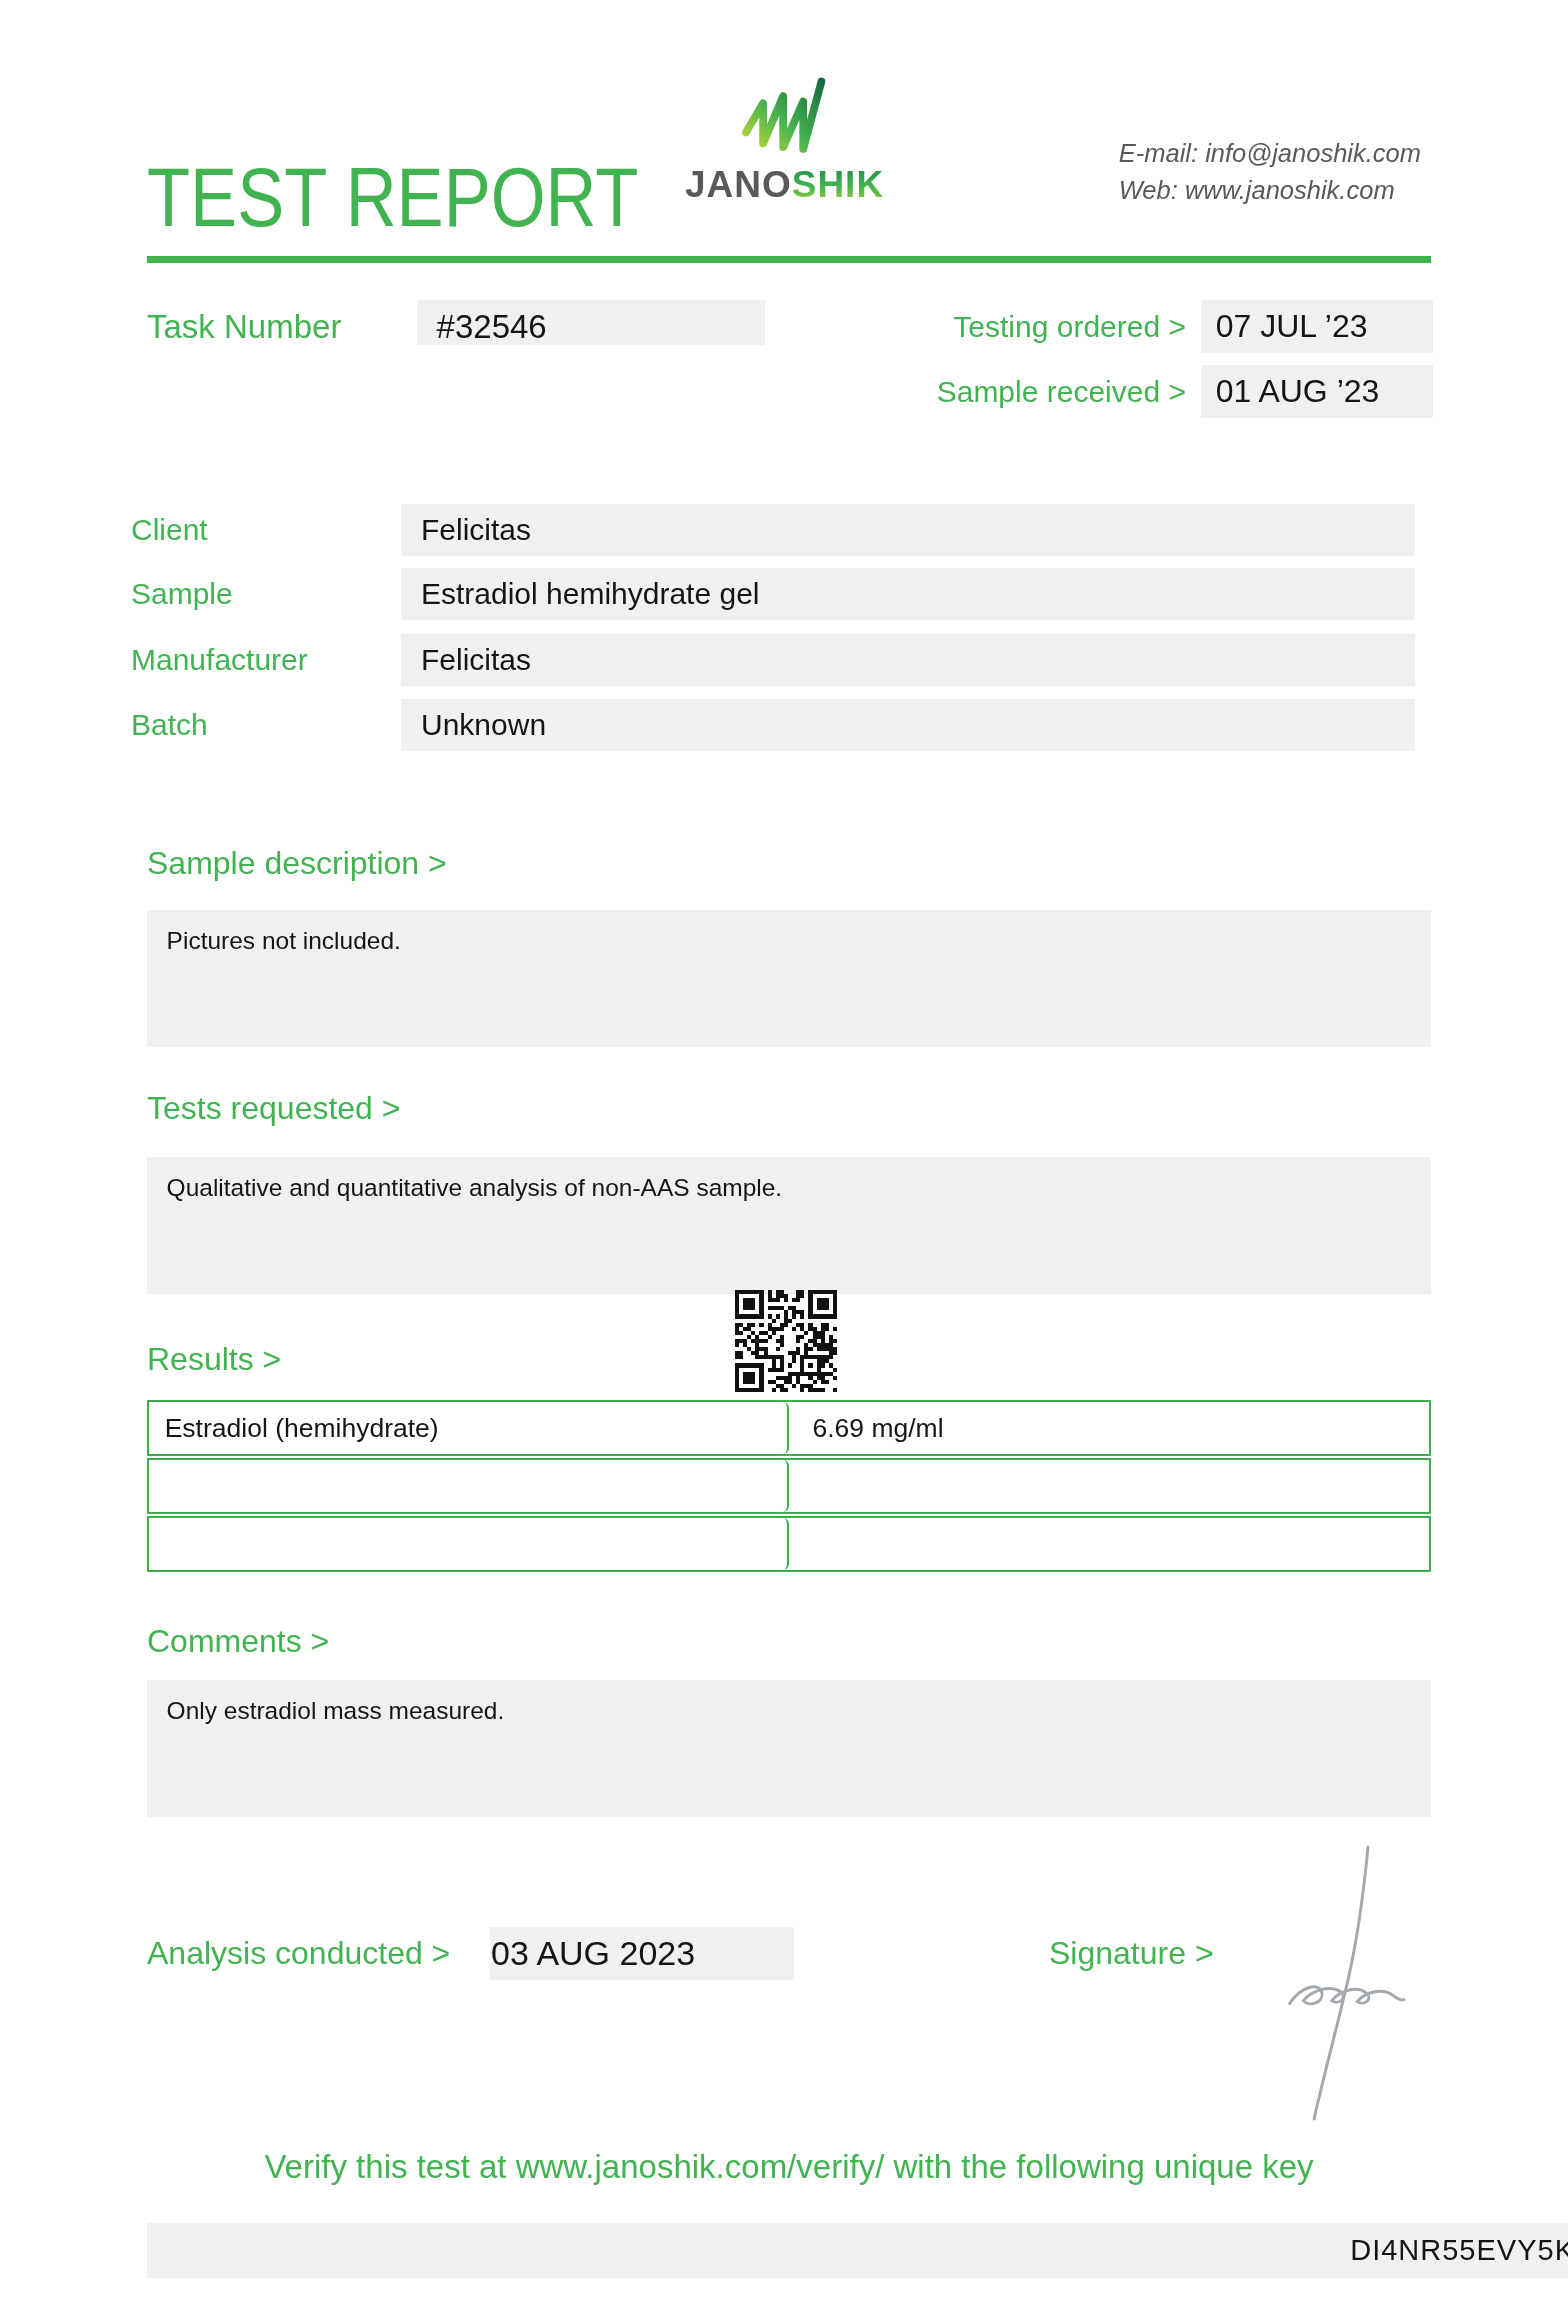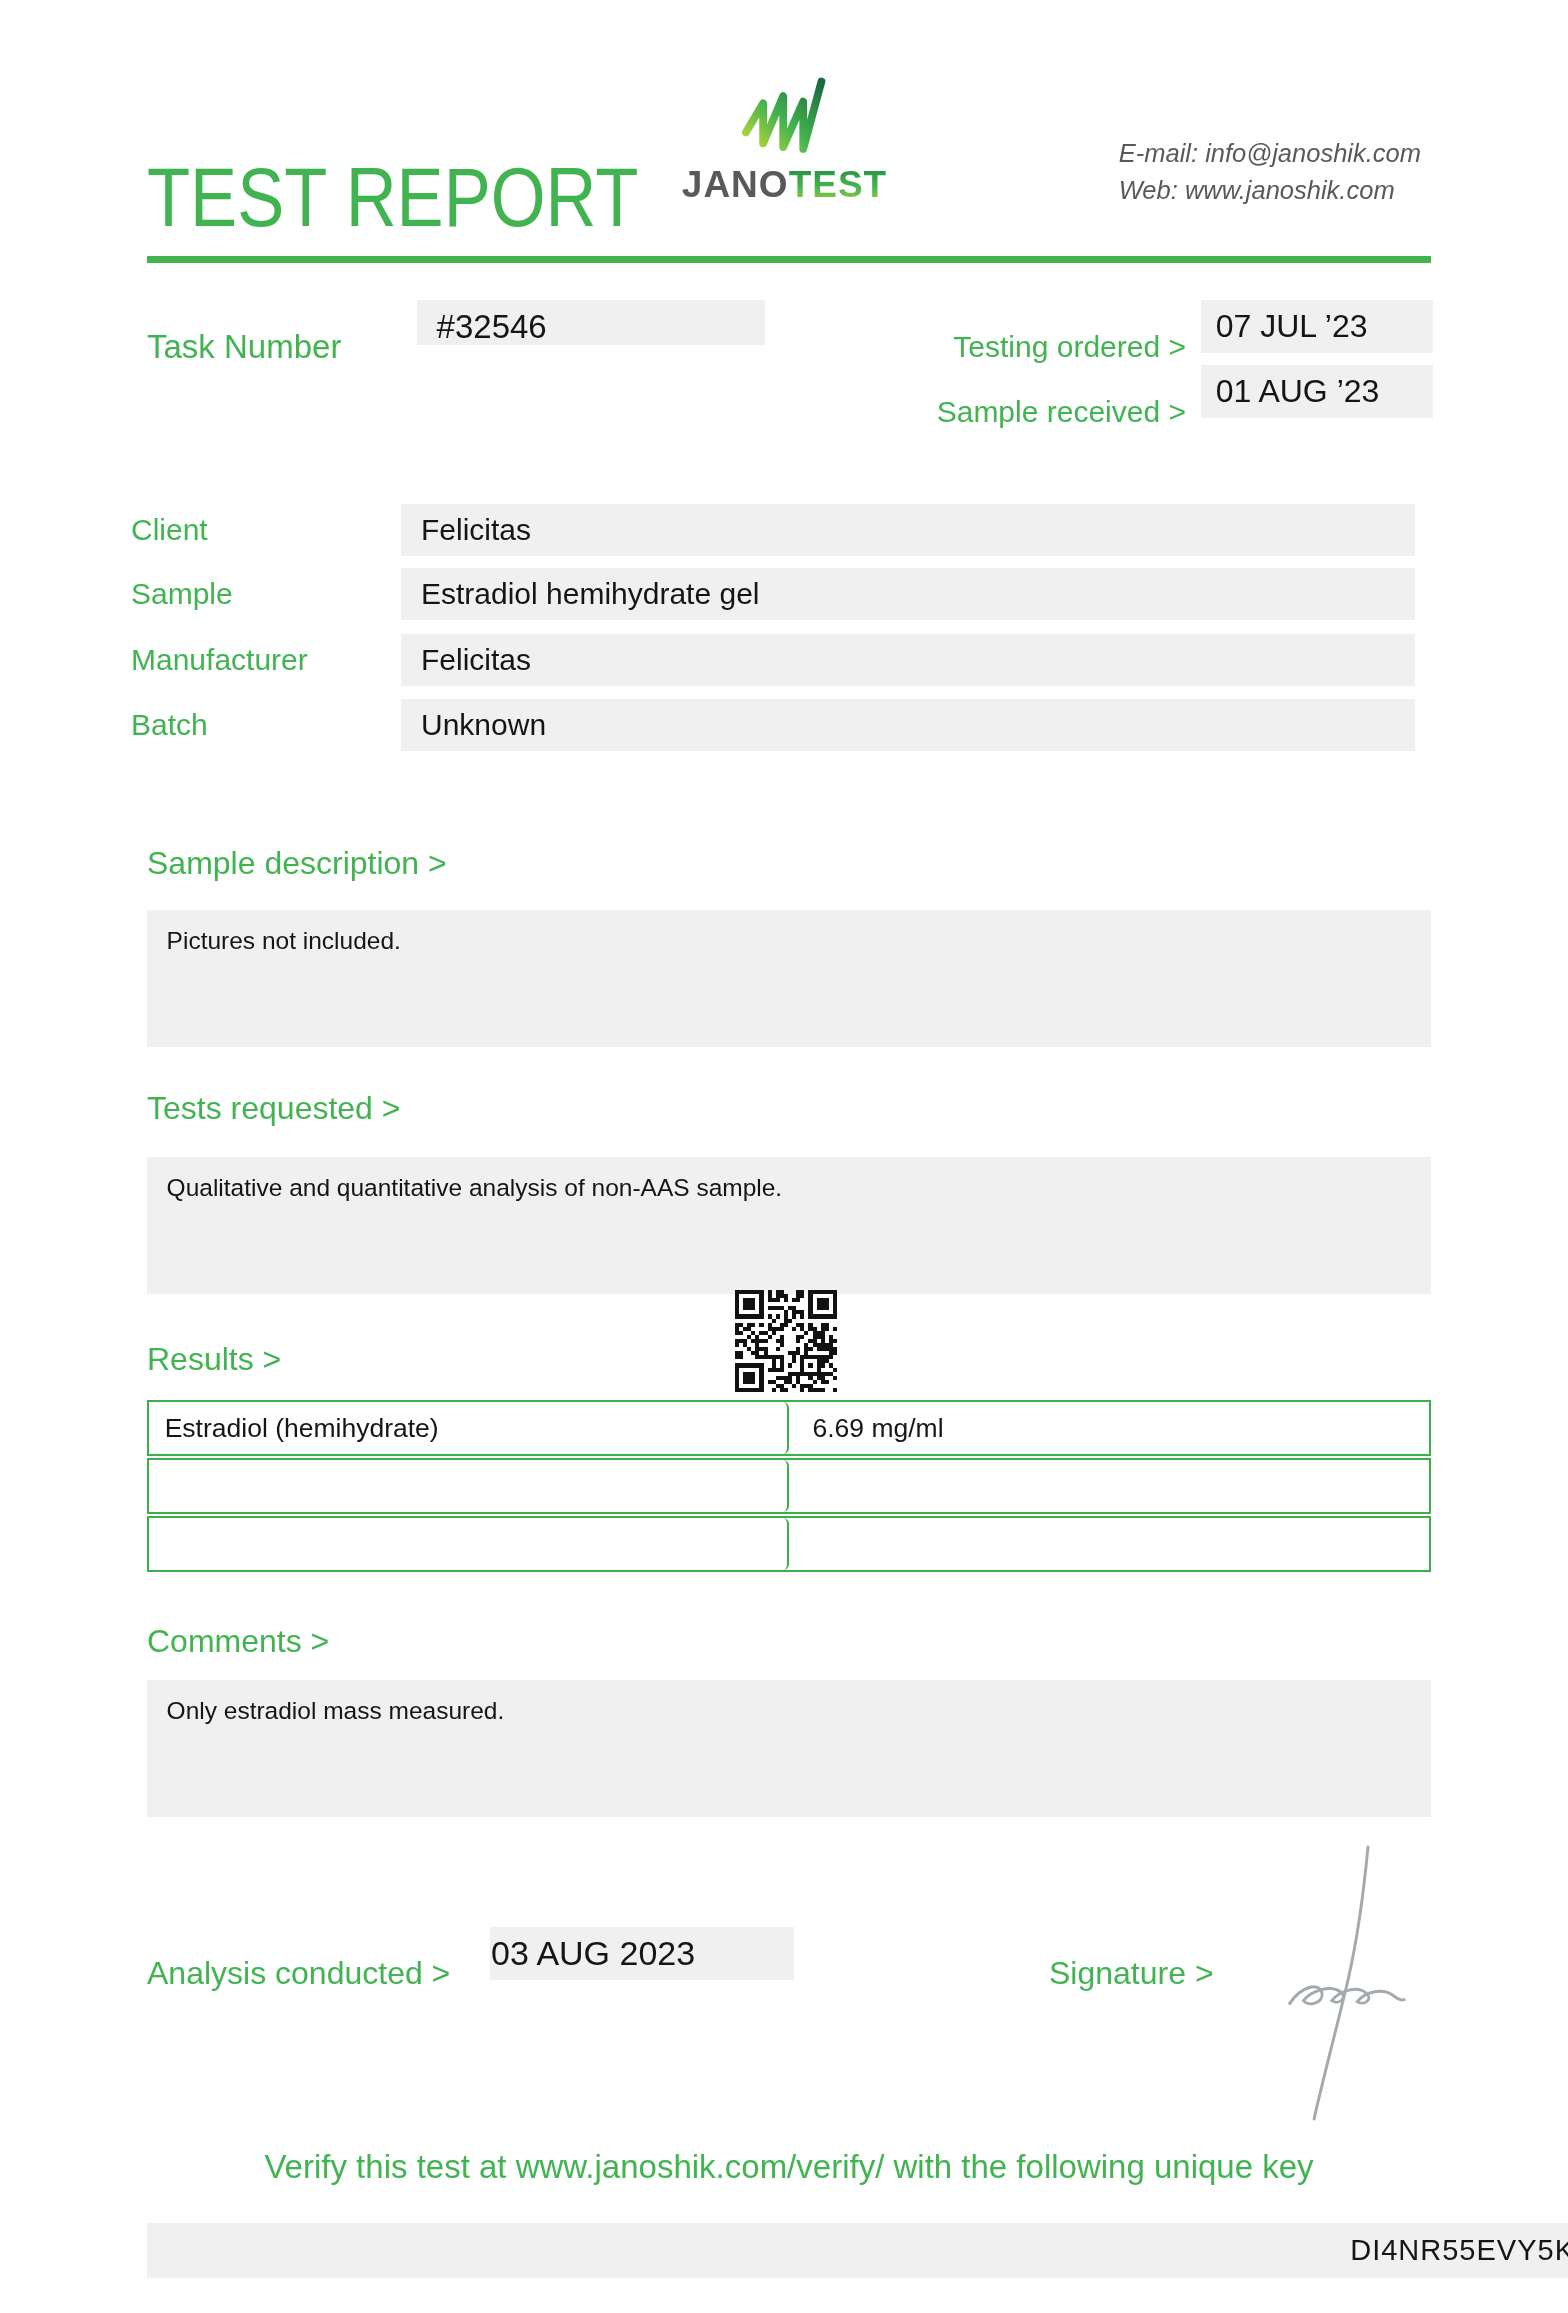--- a/index.html
+++ b/index.html
@@ -23,21 +23,21 @@
   .logo{position:absolute;left:667px;top:76px;width:235px;text-align:center;}
   .logo-icon{display:block;margin:0 auto;}
   .logo-text{font-size:37px;font-weight:700;letter-spacing:1px;margin-top:5.9px;color:var(--gray);white-space:nowrap;}
   .logo-shik{
     background:linear-gradient(180deg,#1f8a45 0%,#45b44e 55%,#a8cf3a 100%);
     -webkit-background-clip:text;background-clip:text;color:transparent;
   }
   .contact{position:absolute;right:147px;top:135px;text-align:left;font-size:25.5px;line-height:37px;color:var(--gray);font-style:italic;}
   .rule{position:absolute;left:147px;top:256px;width:1284px;height:6.9px;background:var(--green);}
   
-  .lbl{color:var(--green);white-space:nowrap;margin-top:20px;}
+  .lbl{color:var(--green);white-space:nowrap;}
   .task-label{position:absolute;left:147px;top:300px;height:53px;line-height:53px;font-size:33px;}
   .task-box{position:absolute;left:417px;top:300px;width:348px;height:45px;background:var(--box);}
   .task-box span{display:block;line-height:53px;padding-left:19.6px;font-size:33px;}
   .date-label-1{position:absolute;right:382px;top:300px;height:53px;line-height:53px;font-size:30px;text-align:right;}
   .date-label-2{position:absolute;right:382px;top:365px;height:53px;line-height:53px;font-size:30px;text-align:right;}
   .date-box{position:absolute;left:1201px;width:232px;height:53px;background:var(--box);}
   .date-box-1{top:300px;} .date-box-2{top:365px;}
   .date-box span{display:block;line-height:53px;padding-left:14.7px;font-size:32px;}
   
   .info-row{position:absolute;left:131px;width:1284px;height:52px;}
@@ -82,21 +82,21 @@
     <svg class="logo-icon" width="94" height="82" viewBox="0 0 100 90">
       <defs>
         <linearGradient id="lg" x1="0%" y1="100%" x2="100%" y2="0%">
           <stop offset="0%" stop-color="#c7da37"></stop>
           <stop offset="45%" stop-color="#45b44e"></stop>
           <stop offset="100%" stop-color="#176b3e"></stop>
         </linearGradient>
       </defs>
       <polyline points="7,62 26,30 26,74 48,22 48,78 70,28 70,80 90,6" fill="none" stroke="url(#lg)" stroke-width="8.5" stroke-linecap="round" stroke-linejoin="round"></polyline>
     </svg>
-    <div class="logo-text"><span>JANO</span><span class="logo-shik">TEST</span></div>
+    <div class="logo-text"><span>JANO</span><span class="logo-shik">SHIK</span></div>
   </div>
 
   <div class="contact">
     <div>E-mail: info@janoshik.com</div>
     <div>Web: www.janoshik.com</div>
   </div>
 
   <div class="rule"></div>
 
   <div class="task-label lbl">Task Number</div>

